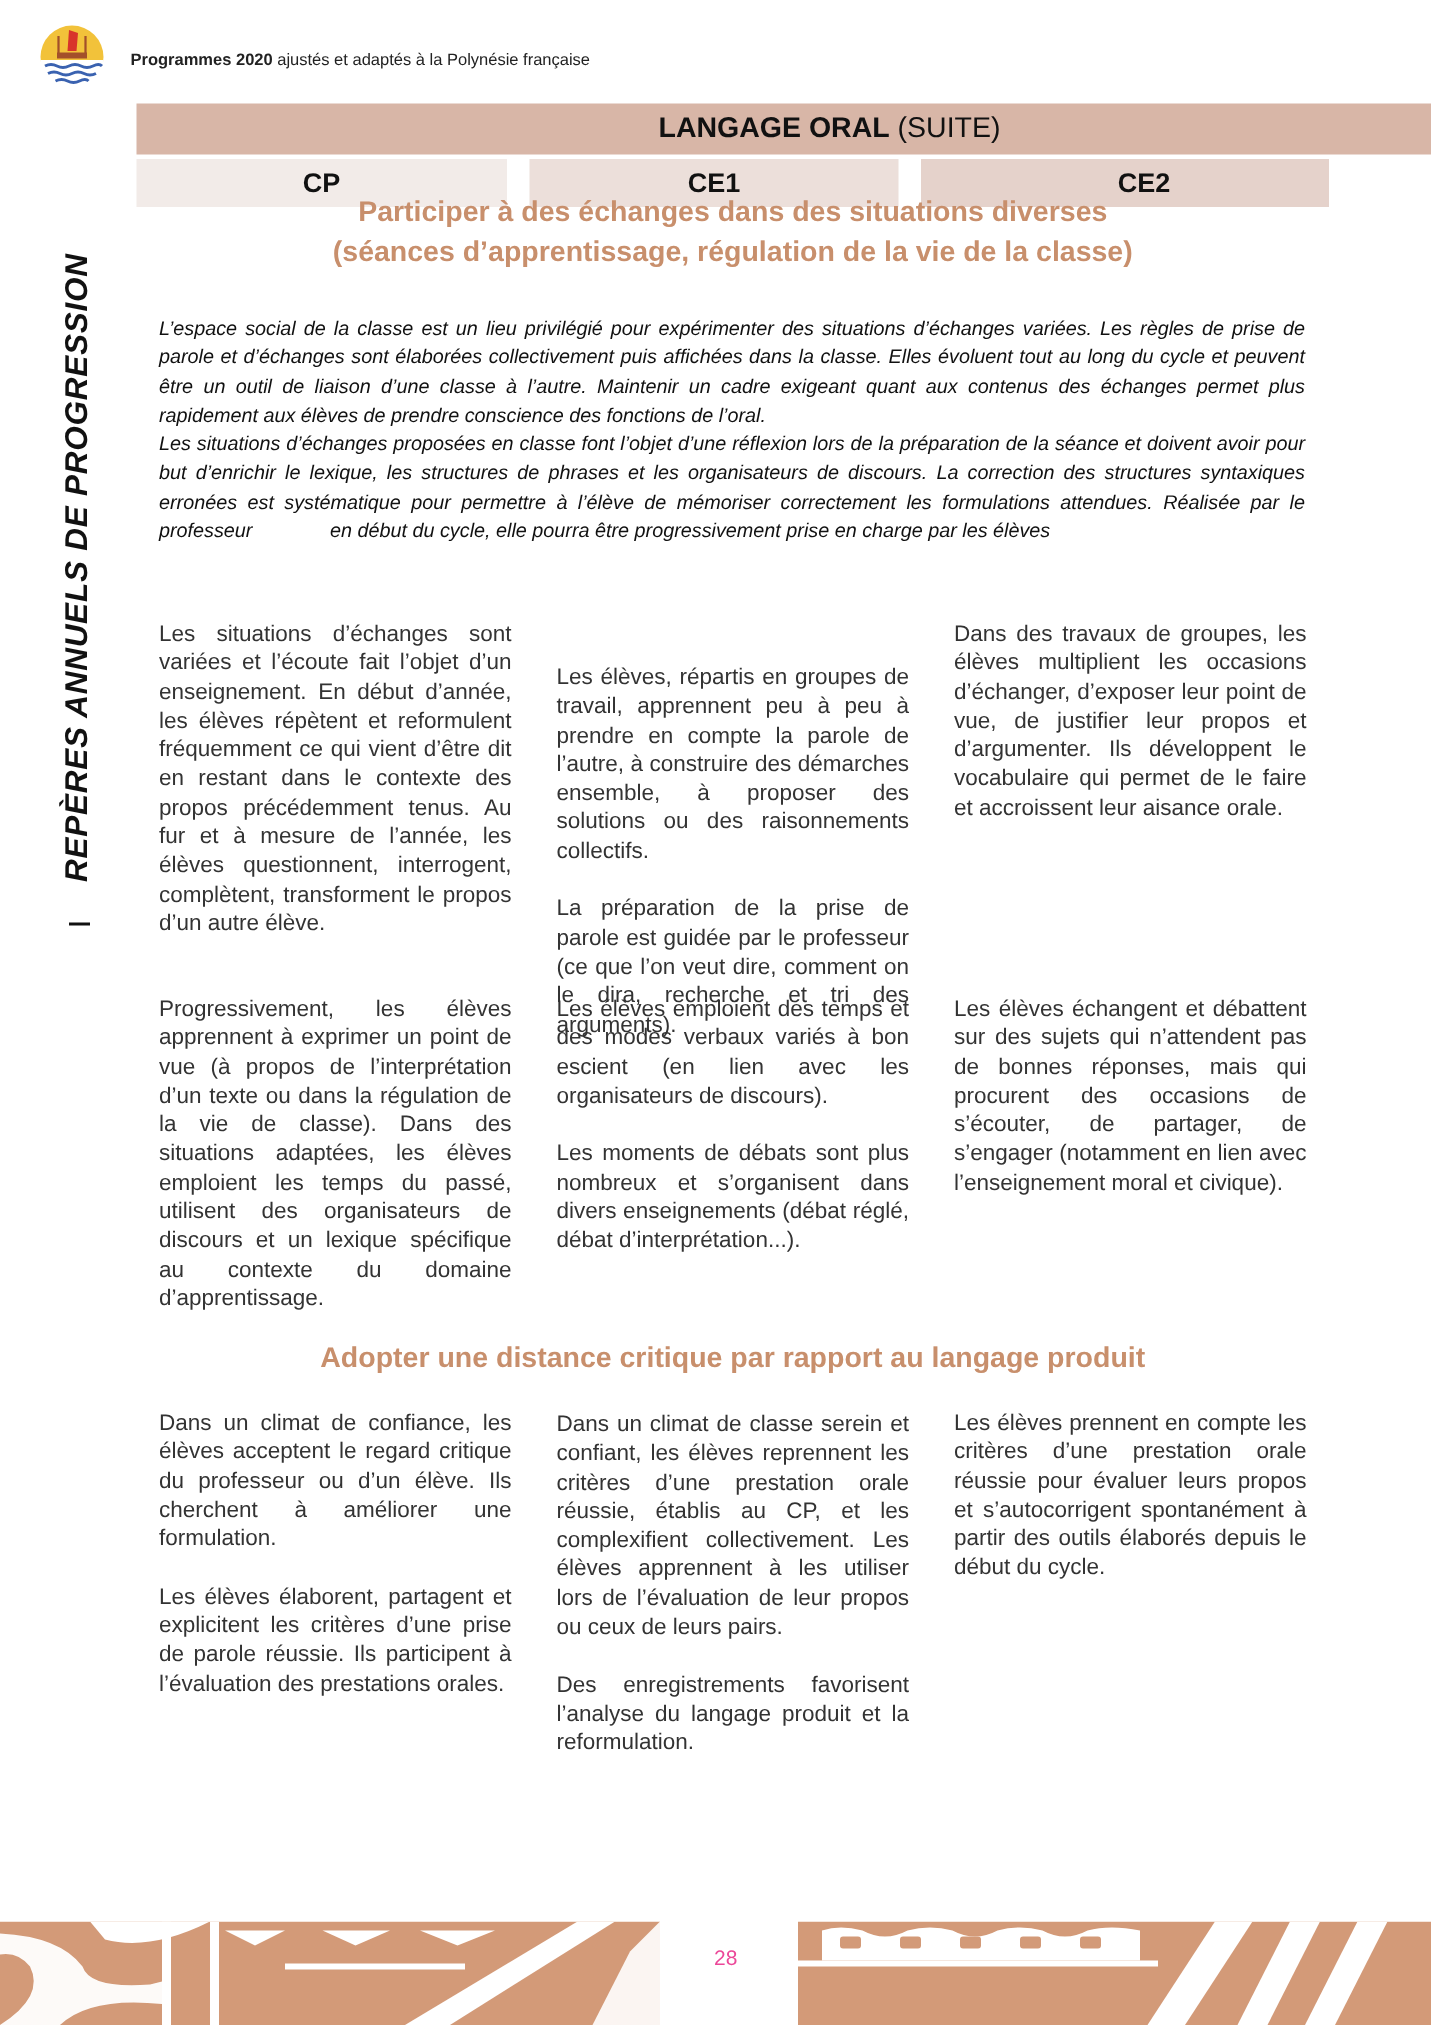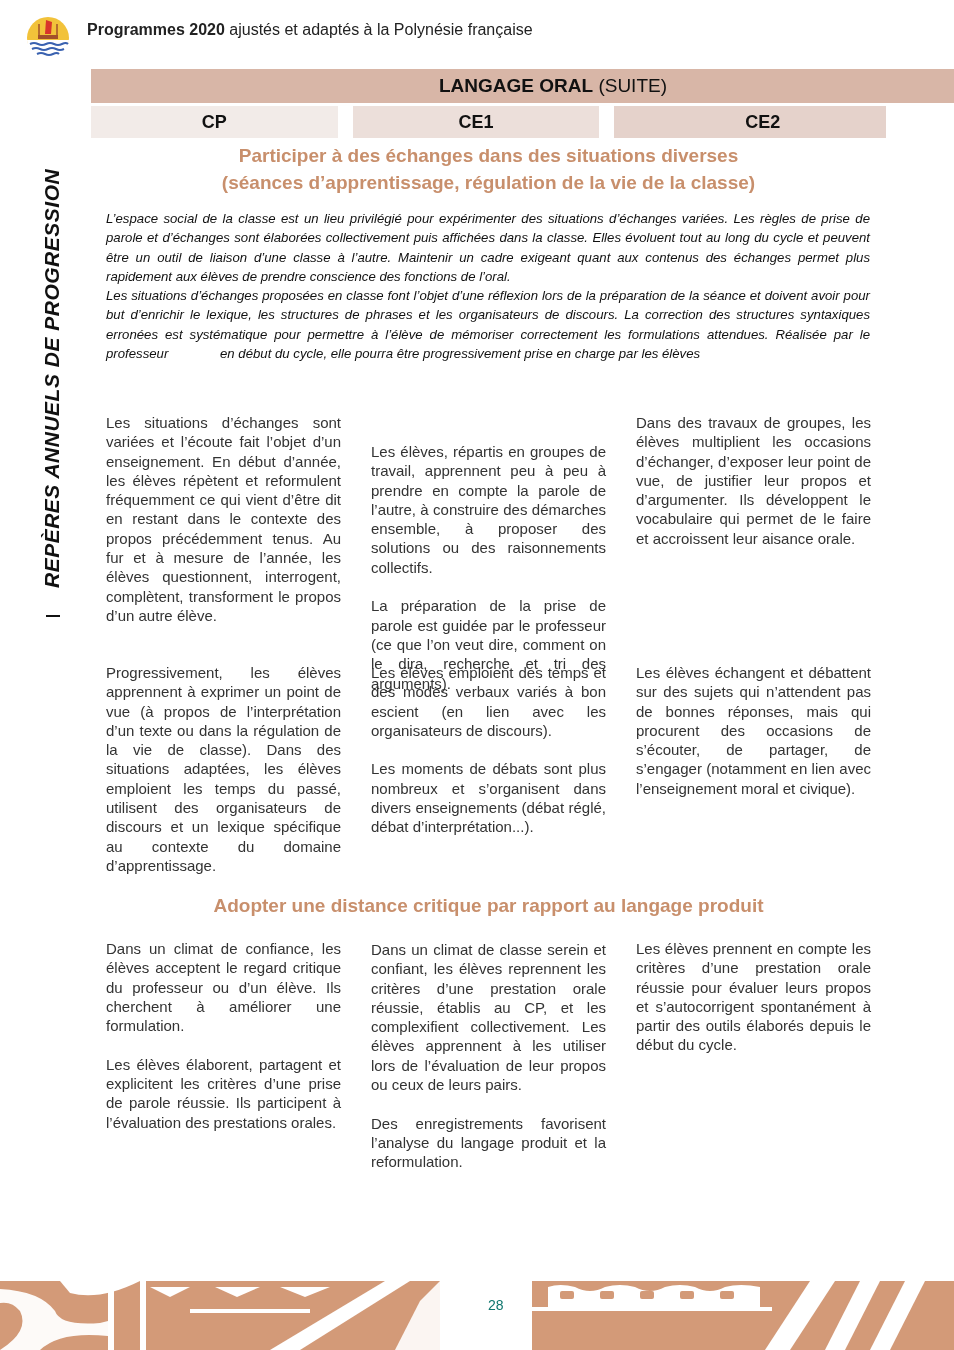--- a/index.html
+++ b/index.html
@@ -1,20 +1,20 @@
 <!DOCTYPE html>
 <html><head>
 <meta charset="utf-8">
 <style>
   * { box-sizing: border-box; margin: 0; padding: 0; }
   html, body { width: 954px; height: 1350px; background: #ffffff; overflow: hidden; }
   body { position: relative; font-family: "Liberation Sans", sans-serif; color: #2a2a2a; }
 
   .logo { position: absolute; left: 24px; top: 16px; width: 48px; height: 44px; }
-  .header-line { position: absolute; left: 87px; top: 21px; font-size: 16px; color: #222; }
+  .header-line { position: absolute; left: 87px; top: 34px; font-size: 11px; color: #222; }
   .header-line b { font-weight: bold; }
 
   .side-title {
     position: absolute; left: 40px; top: 588px;
     transform: rotate(-90deg); transform-origin: left top;
     font-size: 21px; font-weight: bold; font-style: italic; color: #111;
     white-space: nowrap; letter-spacing: 0.5px;
   }
   .side-mark { position: absolute; left: 46px; top: 615px; width: 14px; height: 2px; background: #111; }
 
@@ -40,21 +40,21 @@
   .intro p { margin: 0; }
   .intro b { font-weight: normal; margin-left: 48px; }
 
   .col { position: absolute; width: 235px; font-size: 15px; line-height: 19.3px; text-align: justify; color: #333; hyphens: manual; }
   .col p + p { margin-top: 19.3px; }
   .c0 { left: 106px; }
   .c1 { left: 371px; }
   .c2 { left: 636px; }
 
   .footer { position: absolute; left: 0; top: 1281px; width: 954px; height: 69px; }
-  .page-num { position: absolute; left: 488px; top: 1297px; font-size: 14px; color: #0f766e; text-align: center; }
+  .page-num { position: absolute; left: 476px; top: 1297px; font-size: 14px; color: #ec4899; text-align: center; }
 </style>
 </head>
 <body>
 
 <svg class="logo" viewBox="0 0 48 44">
   <circle cx="24" cy="22" r="21" fill="#f2c23a"></circle>
   <path d="M3 24 H45 A21 21 0 0 1 3 24 Z" fill="#ffffff"></path>
   <path d="M6 28 Q10 26 14 28 T22 28 T30 28 T38 28 T44 28" stroke="#3a62b0" stroke-width="2" fill="none"></path>
   <path d="M8 33 Q12 31 16 33 T24 33 T32 33 T40 33" stroke="#3a62b0" stroke-width="2" fill="none"></path>
   <path d="M13 38 Q17 36 21 38 T29 38 T35 38" stroke="#3a62b0" stroke-width="2" fill="none"></path>
@@ -74,21 +74,21 @@
 <div class="banner">
   <b>LANGAGE ORAL</b><span> (SUITE)</span>
 </div>
 
 <div class="levels">
   <div class="lvl-0">CP</div>
   <div class="lvl-1">CE1</div>
   <div class="lvl-2">CE2</div>
 </div>
 
-<div class="section-title" style="top:142px;">
+<div class="section-title" style="top:128px;">
   <div>Participer à des échanges dans des situations diverses</div>
   <div>(séances d’apprentissage, régulation de la vie de la classe)</div>
 </div>
 
 <div class="intro">
   <p>L’espace social de la classe est un lieu privilégié pour expérimenter des situations d’échanges variées. Les règles de prise de parole et d’échanges sont élaborées collectivement puis affichées dans la classe. Elles évoluent tout au long du cycle et peuvent être un outil de liaison d’une classe à l’autre. Maintenir un cadre exigeant quant aux contenus des échanges permet plus rapidement aux élèves de prendre conscience des fonctions de l’oral.</p>
   <p><span>Les situations d’échanges proposées en classe font l’objet d’une réflexion lors de la préparation de la séance et doivent avoir pour but d’enrichir le lexique, les structures de phrases et les organisateurs de discours. La correction des structures syntaxiques erronées est systématique pour permettre à l’élève de mémoriser correctement les formulations attendues. Réalisée par le professeur </span><b>en début du cycle</b><span>, elle pourra être progressivement prise en charge par les élèves</span></p>
 </div>
 
 <div class="col c0" style="top:413px;">

